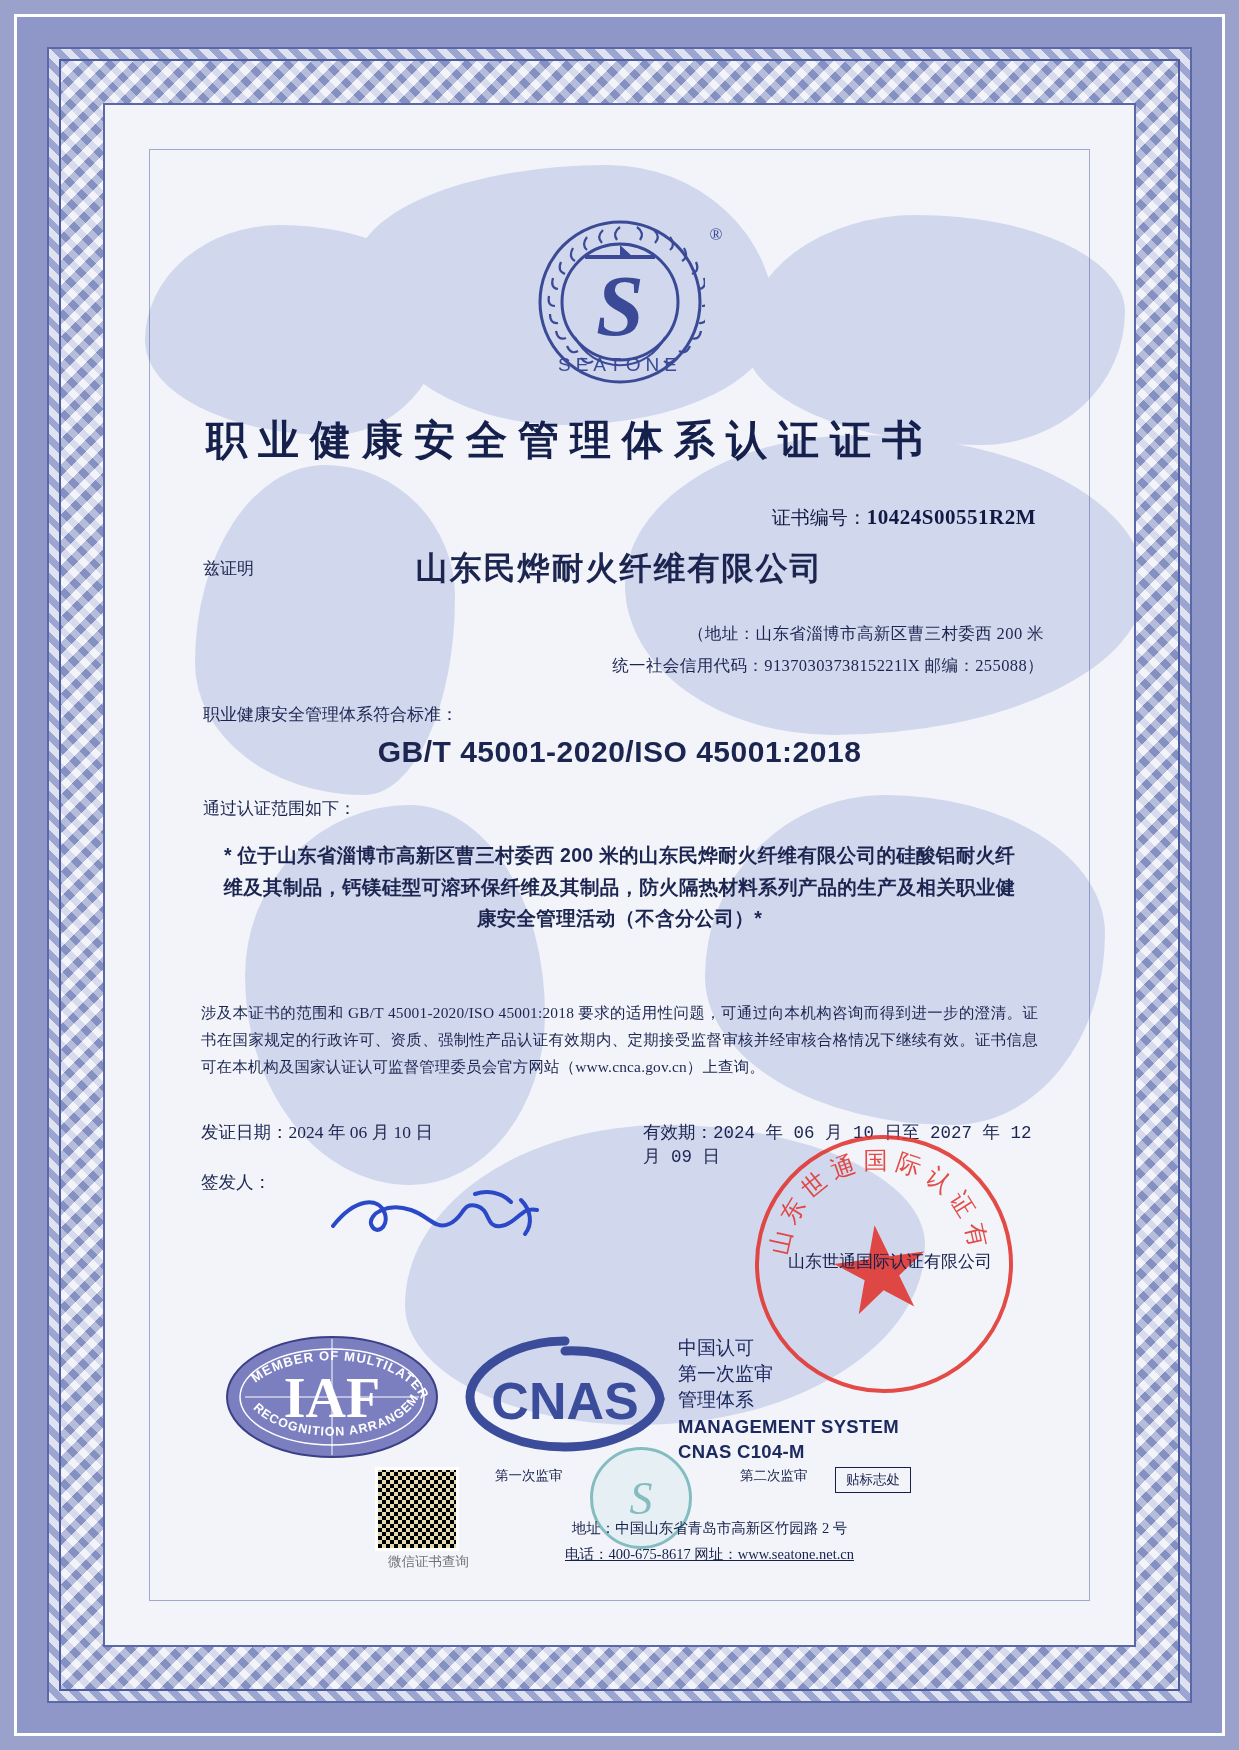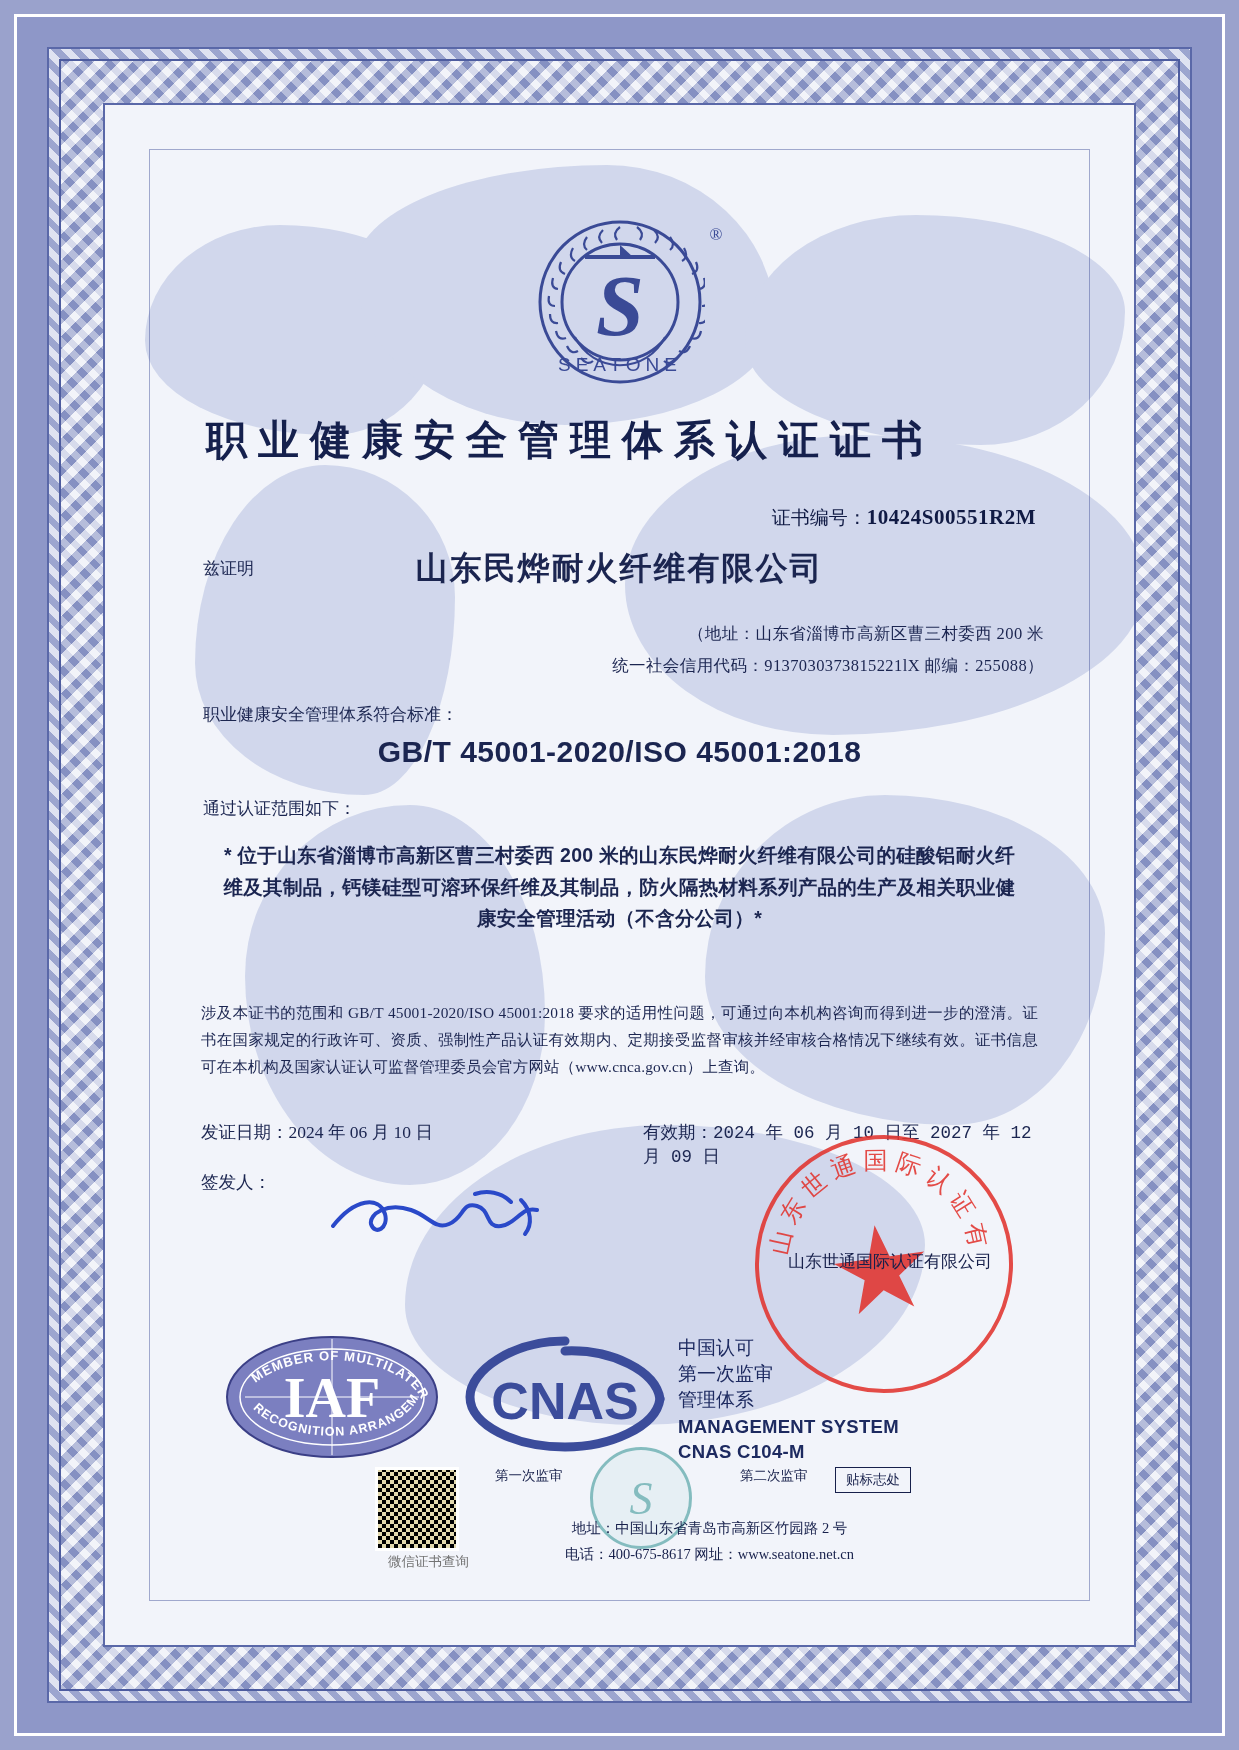--- a/index.html
+++ b/index.html
@@ -327,21 +327,21 @@
     position: absolute;
     left: 240px;
     right: 60px;
     font-size: 14.5px;
     font-family: "Liberation Serif", serif;
     color: #17204b;
     text-align: center;
   }
   .foot1 { top: 1297px; }
   .foot2 { top: 1324px; }
-  .foot3 { top: 1350px; }
+  .foot3 { top: 1350px; text-decoration: underline; }
 
   .bottom-seal {
     position: absolute;
     left: 395px;
     top: 1252px;
     width: 96px;
     height: 96px;
     border-radius: 50%;
     border: 3px solid #2c8f8f;
     opacity: .55;

